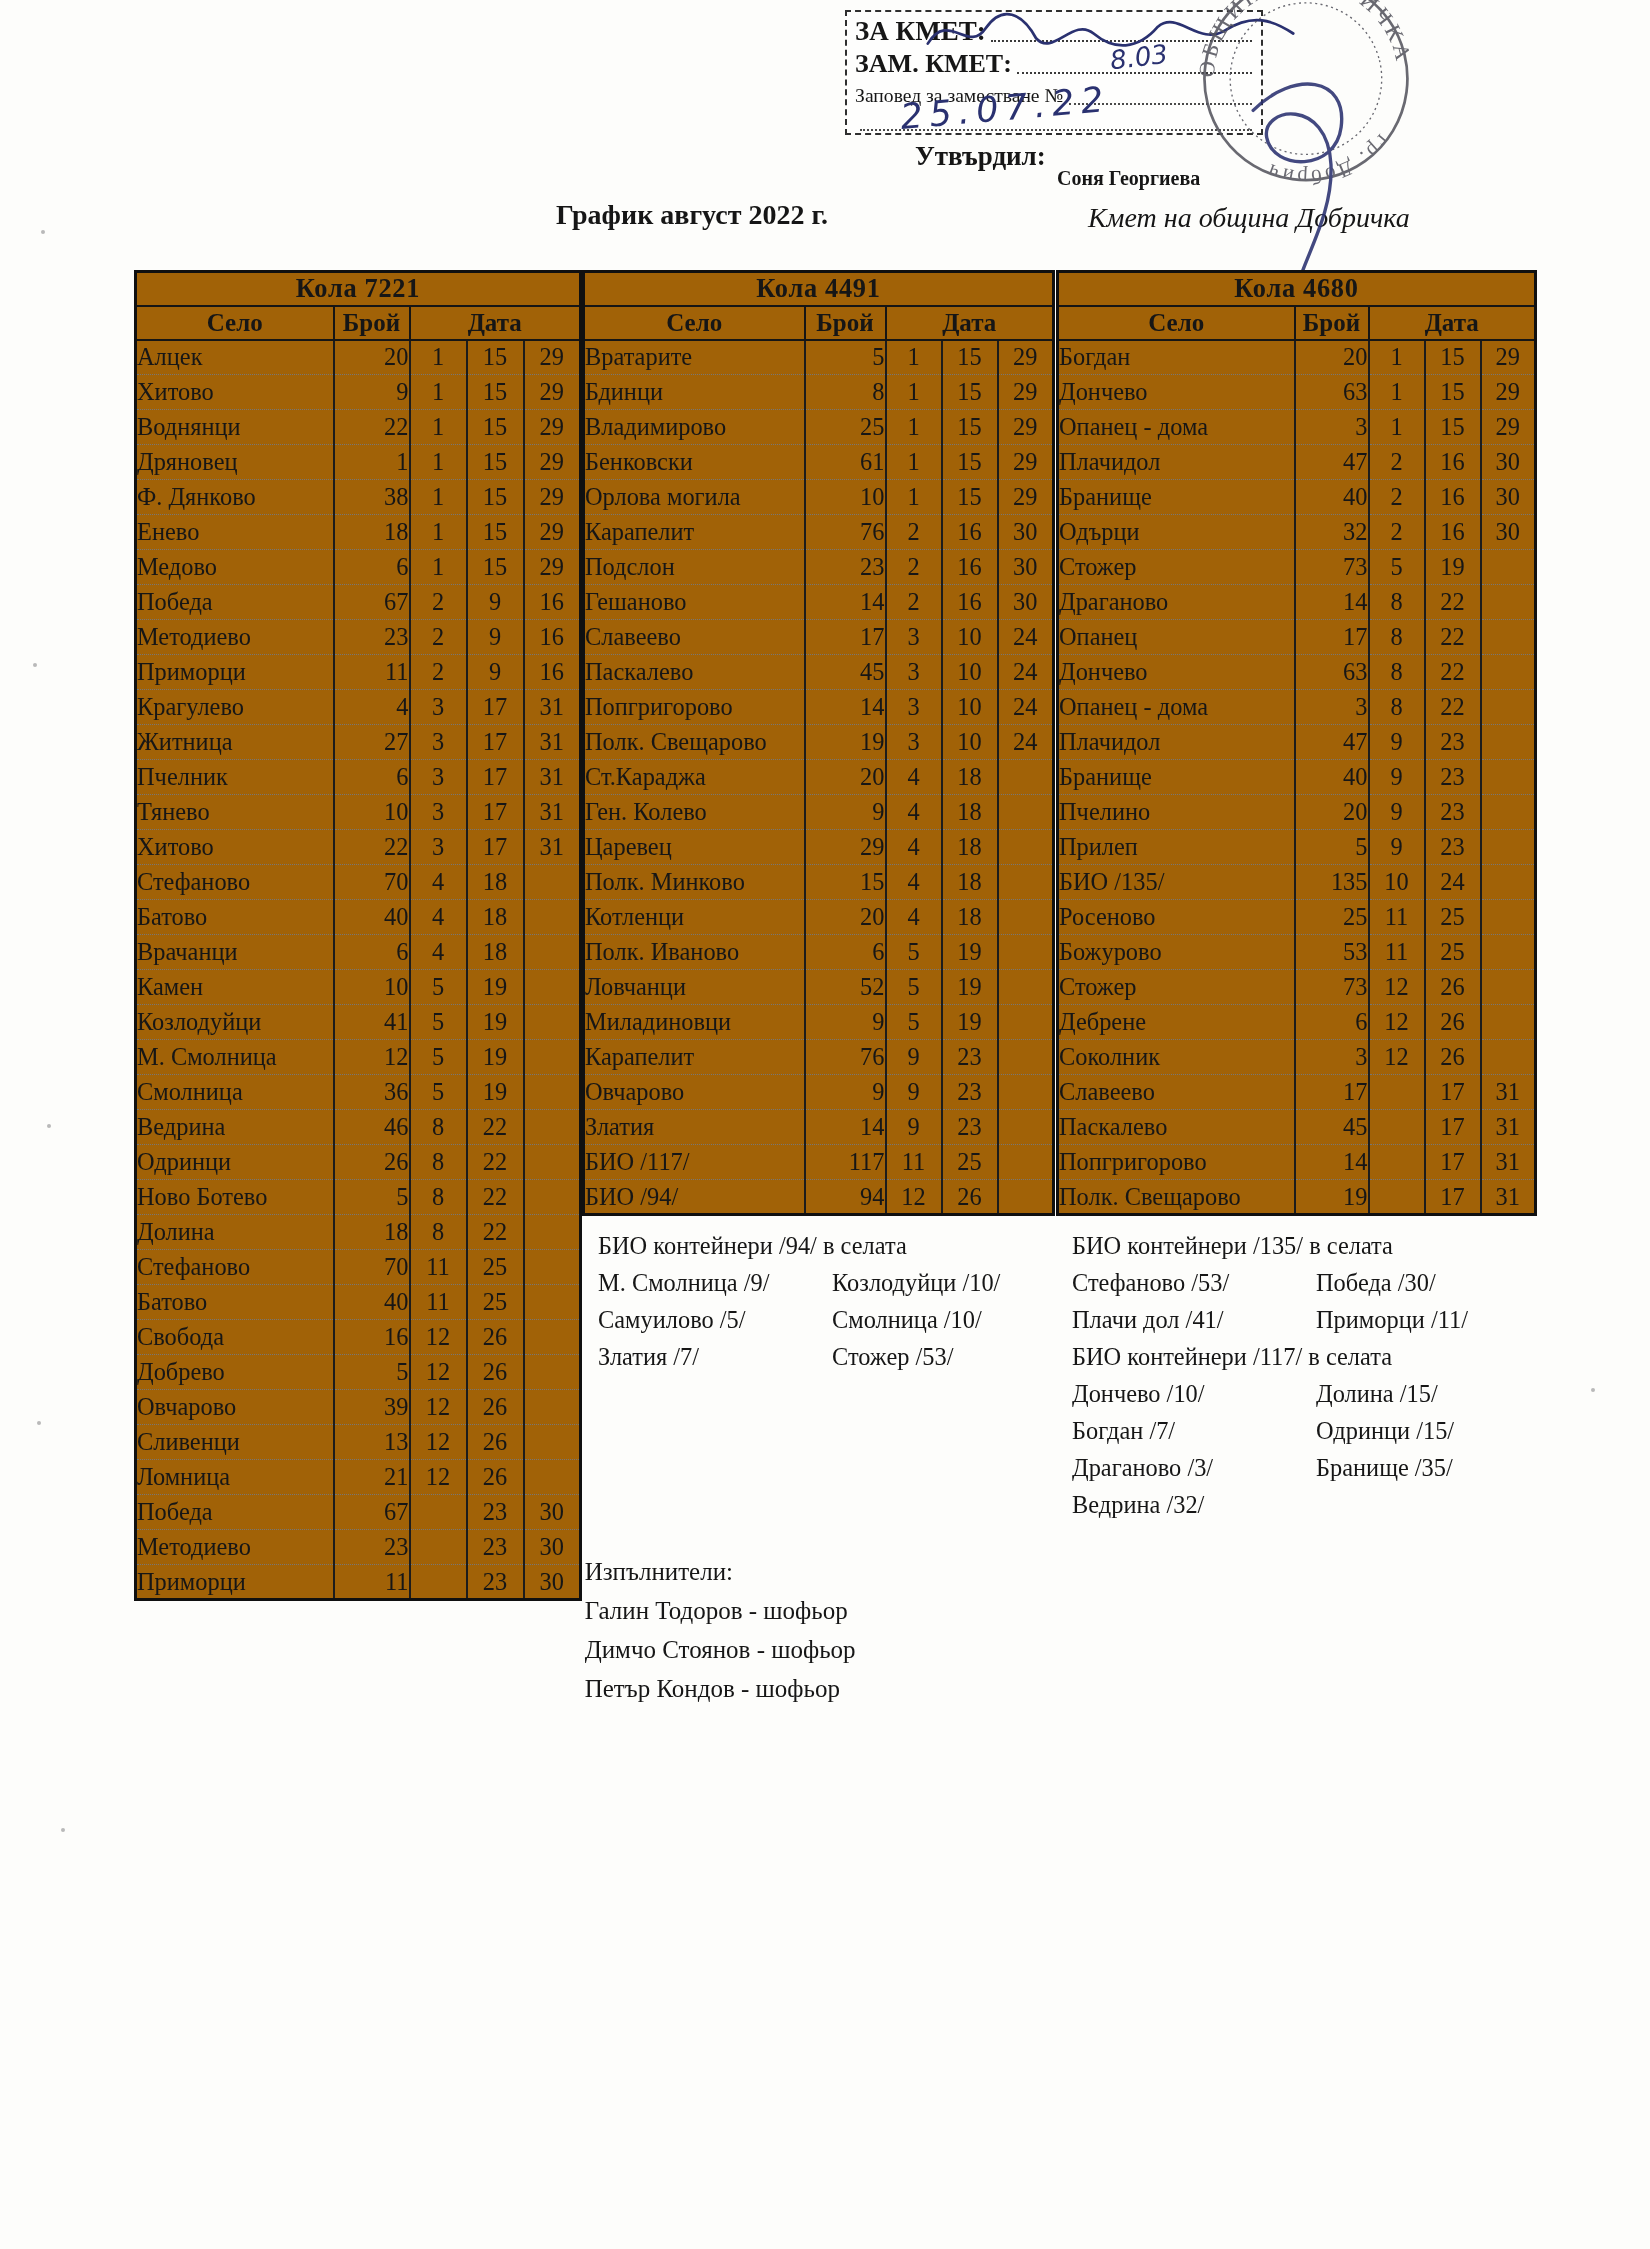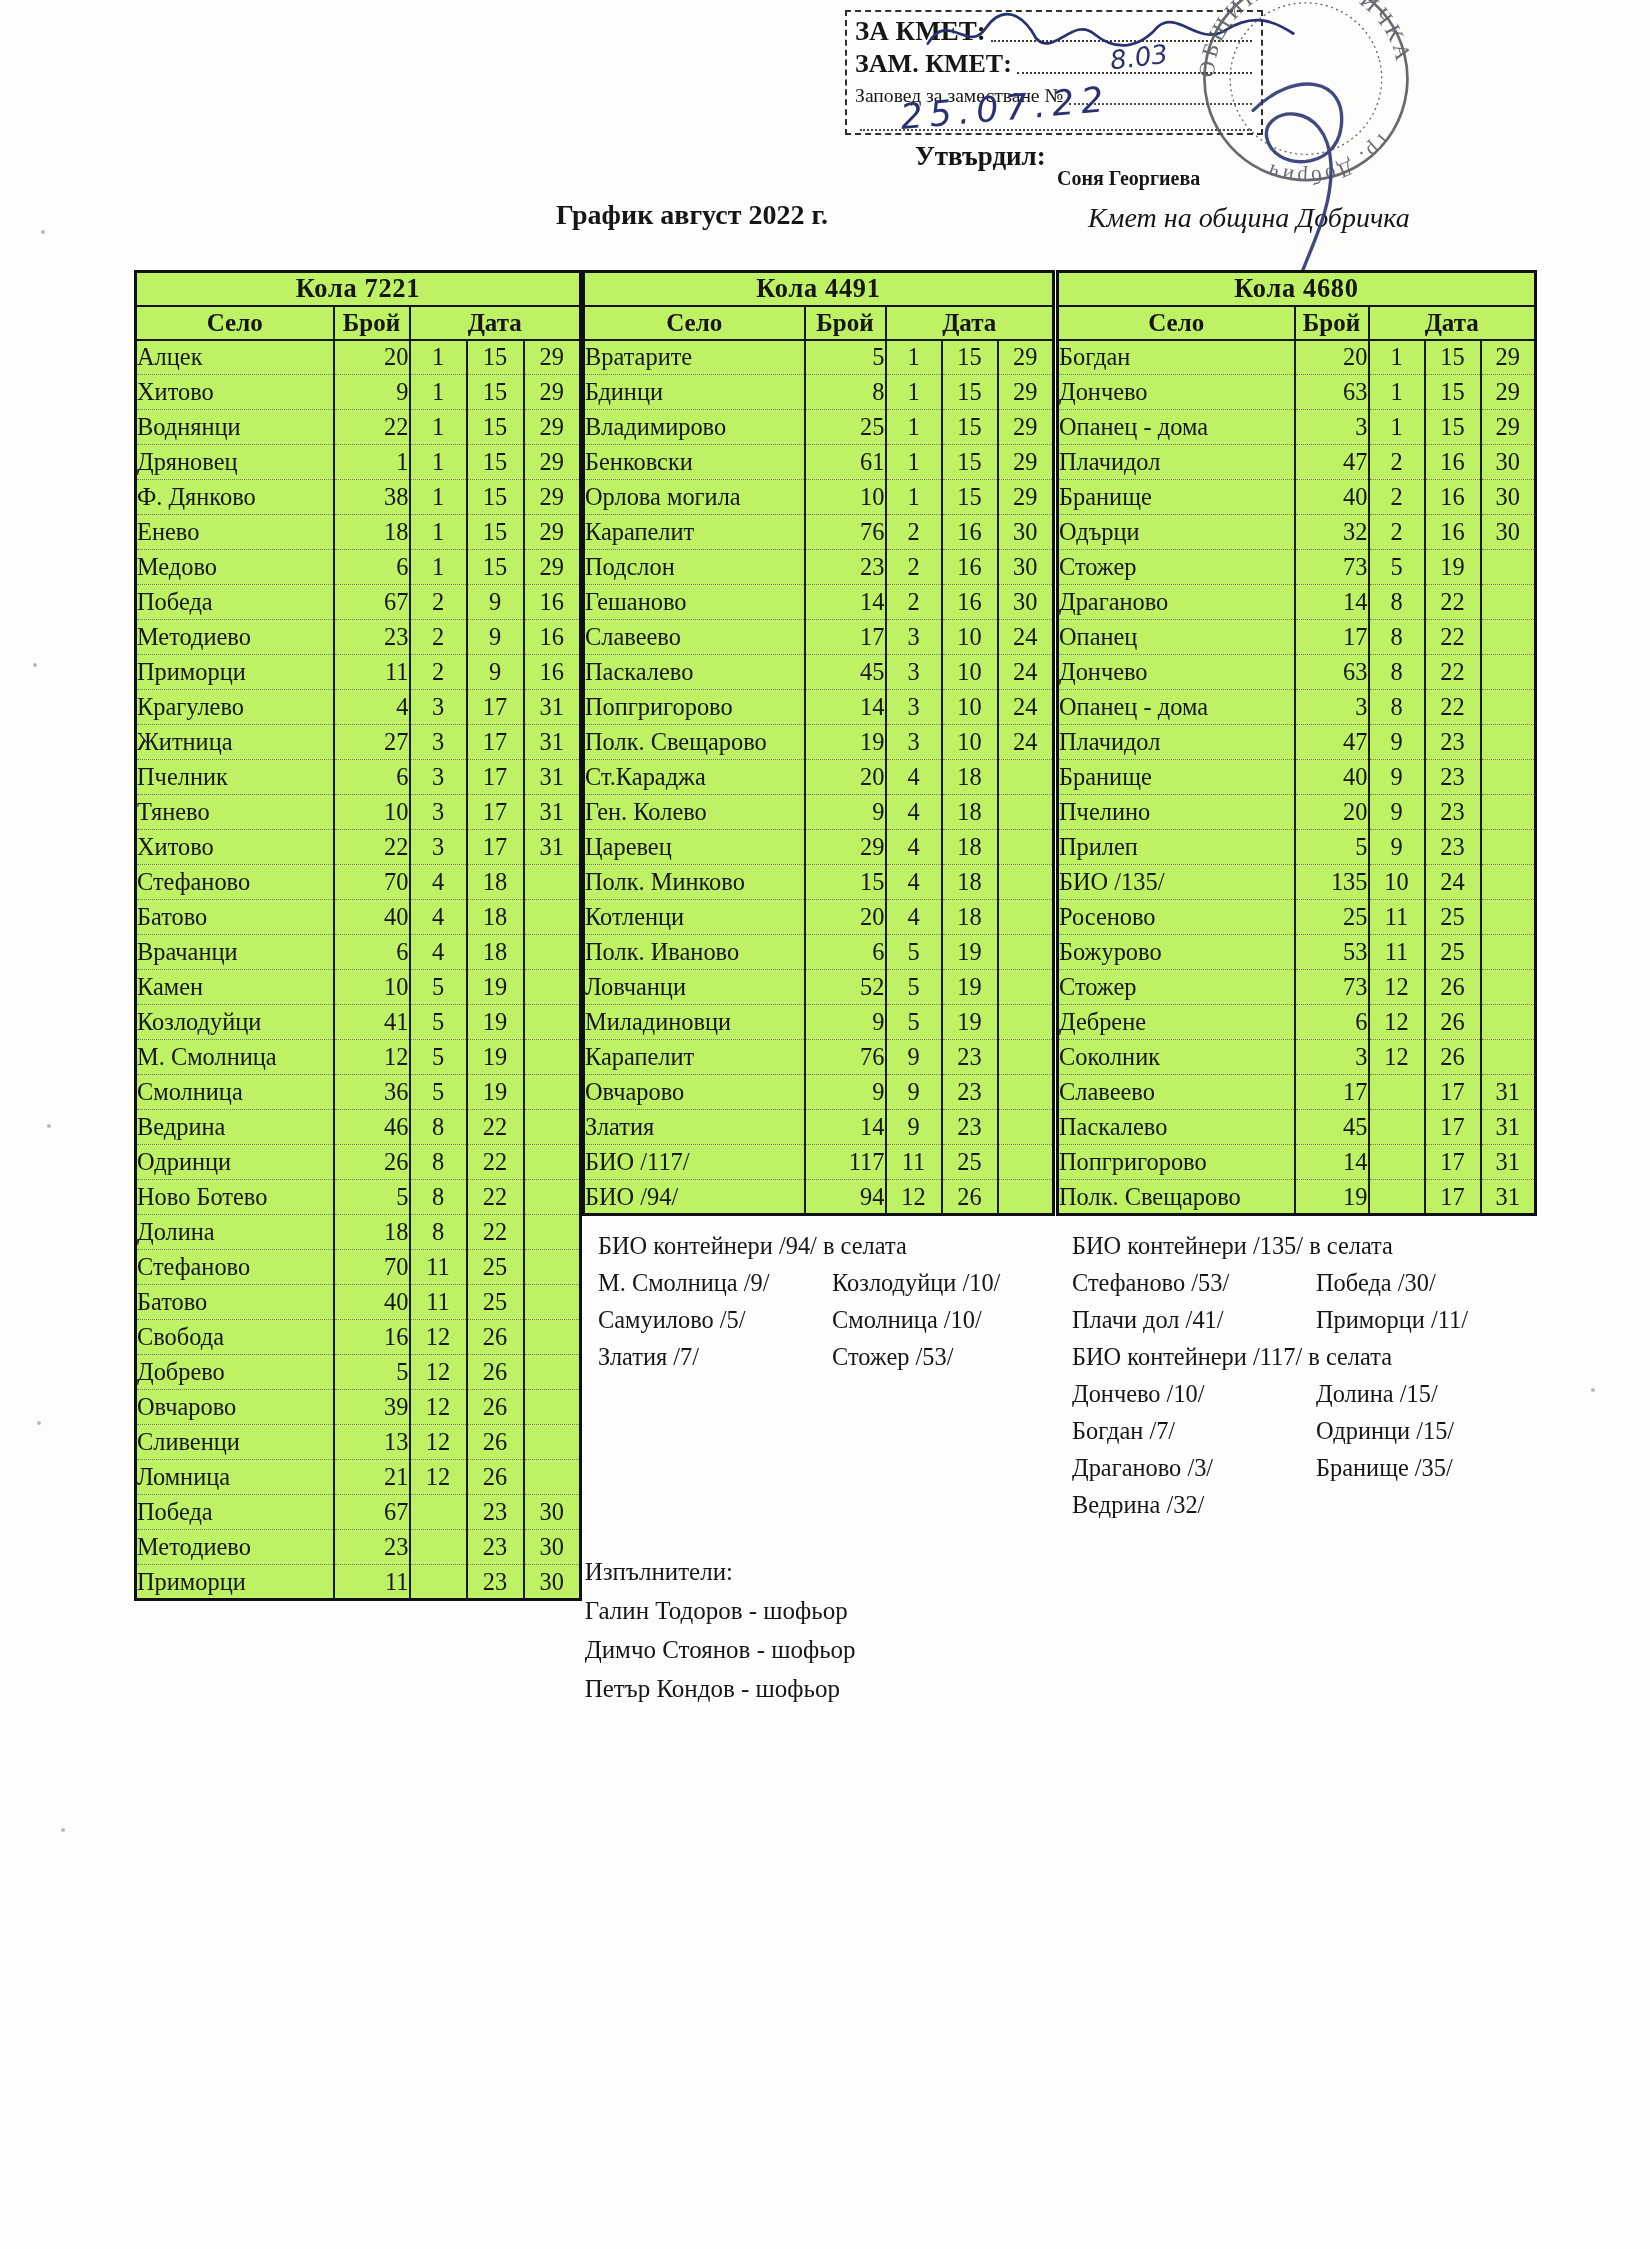--- a/index.html
+++ b/index.html
@@ -40,21 +40,21 @@
 
   
   .round-stamp { position:absolute; left:1172px; top:-32.5px; width:345px; height:366px; opacity:.88; }
 
   .sig-svg { position:absolute; pointer-events:none; }
 
   
   .tables { position:absolute; left:134px; top:270px; display:flex; align-items:flex-start; }
   .tcol { display:block; }
 
-  table.t { border-collapse:collapse; table-layout:fixed; border:3.4px solid #101010; background:#bef264; }
+  table.t { border-collapse:collapse; table-layout:fixed; border:3.4px solid #101010; background:#a16207; }
   table.t th { border:2px solid #151515; padding:0; }
   table.t thead tr { height:34px; }
   .t-title { font-size:26.4px; font-weight:bold; text-align:center; letter-spacing:0.7px; }
   .t-sub   { font-size:25px; font-weight:bold; text-align:center; }
   table.t tbody tr { height:35px; }
   table.t tbody td {
     border-left:2px solid #1c1c1c; border-right:2px solid #1c1c1c;
     border-top:1.4px dotted #777; border-bottom:1.4px dotted #777;
     padding:0; font-size:24.4px; white-space:nowrap; overflow:hidden;
   }

